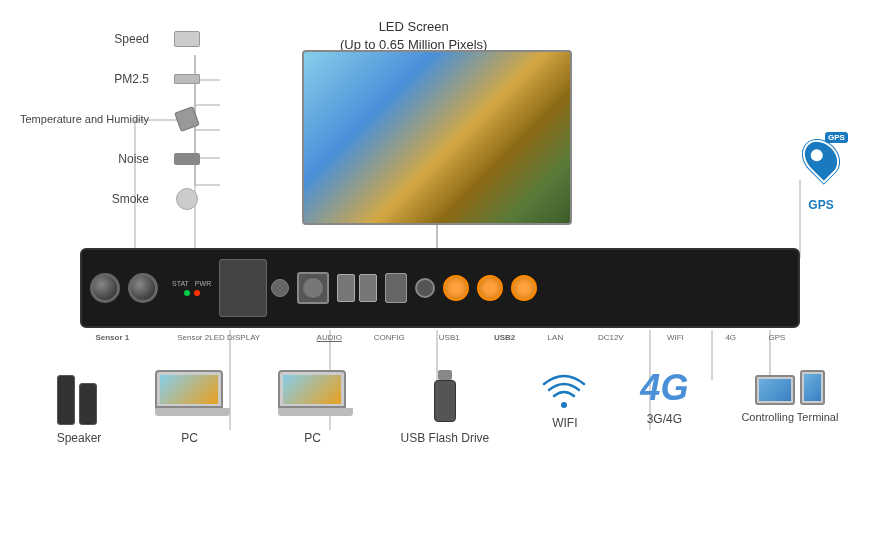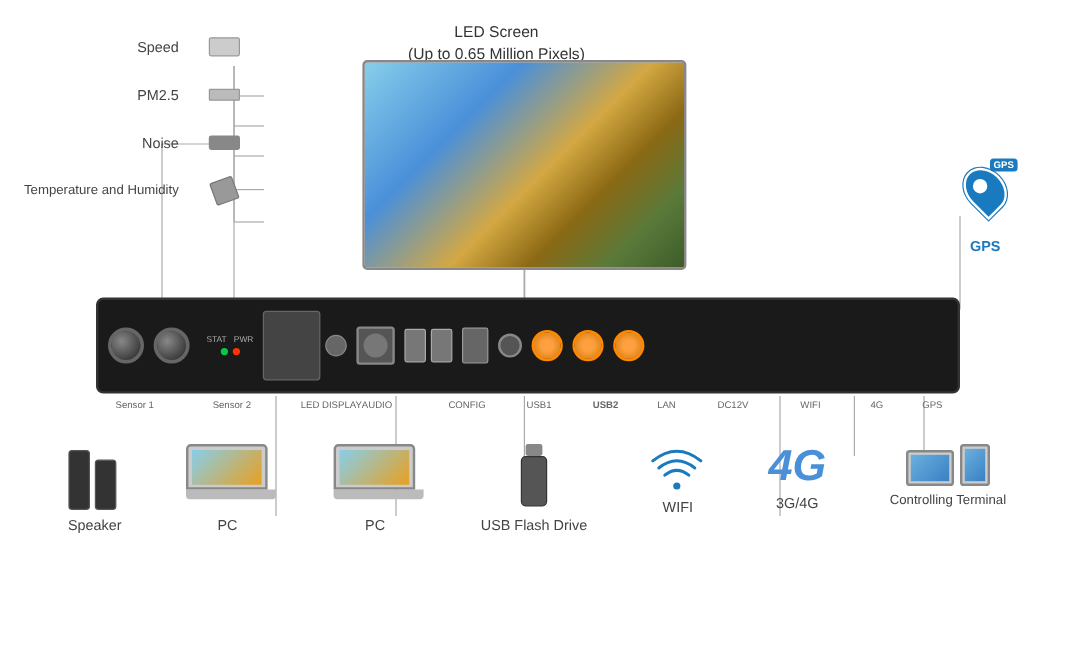--- a/index.html
+++ b/index.html
@@ -377,29 +377,35 @@
         <div class="icon-speed"></div>
       </div>
     </div>
     <div class="sensor-item">
       <span>PM2.5</span>
       <div class="sensor-icon">
         <div class="icon-pm25"></div>
       </div>
     </div>
     <div class="sensor-item">
+      <span style="font-size:11px;">Temperature and Humidity</span>
+      <div class="sensor-icon">
+        <div class="icon-temp"></div>
+      </div>
+    </div>
+    <div class="sensor-item">
       <span>Noise</span>
       <div class="sensor-icon">
         <div class="icon-noise"></div>
       </div>
     </div>
     <div class="sensor-item">
-      <span style="font-size:11px;">Temperature and Humidity</span>
+      <span>Smoke</span>
       <div class="sensor-icon">
-        <div class="icon-temp"></div>
+        <div class="icon-smoke"></div>
       </div>
     </div>
   </div>
 
   <div class="gps-top">
     <div style="position:relative; width:28px; margin:0 auto;">
       <div class="gps-pin"></div>
       <div class="gps-badge">GPS</div>
     </div>
     <div class="gps-label-top" style="margin-top:22px;">GPS</div>
@@ -446,24 +452,24 @@
 
       <div class="orange-port"></div>
 
       <div class="orange-port"></div>
 
       <div class="orange-port"></div>
     </div>
   </div>
 
   <div style="position:absolute; top:333px; left:80px; width:720px; display:flex; font-size:8px; color:#666;">
-    <div style="flex:0.7; text-align:center;">Sensor 1</div>
+    <div style="flex:0.7; text-align:center;font-weight:bold;">Sensor 1</div>
     <div style="flex:0.7; text-align:right;">Sensor 2</div>
-    <div style="flex:1; text-align:right;">LED DISPLAY</div>
-    <div style="flex:0.6; text-align:left;">AUDIO</div>
+    <div style="flex:1; text-align:left;">LED DISPLAY</div>
+    <div style="flex:0.6; text-align:center;text-decoration:underline;">AUDIO</div>
     <div style="flex:0.7; text-align:center;">CONFIG</div>
     <div style="flex:0.6; text-align:center;">USB1</div>
     <div style="flex:0.6; text-align:center;font-weight:bold;">USB2</div>
     <div style="flex:0.5; text-align:center;">LAN</div>
     <div style="flex:0.7; text-align:center;">DC12V</div>
     <div style="flex:0.7; text-align:center;">WIFI</div>
     <div style="flex:0.5; text-align:center;">4G</div>
     <div style="flex:0.5; text-align:center;">GPS</div>
   </div>
 

